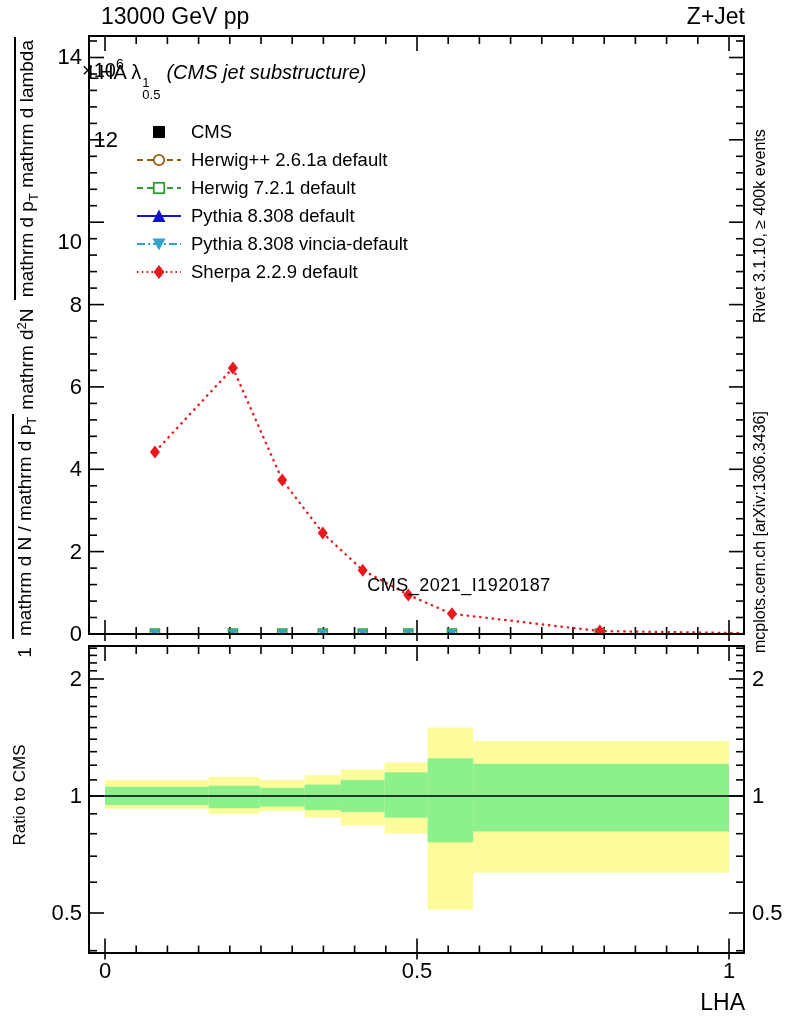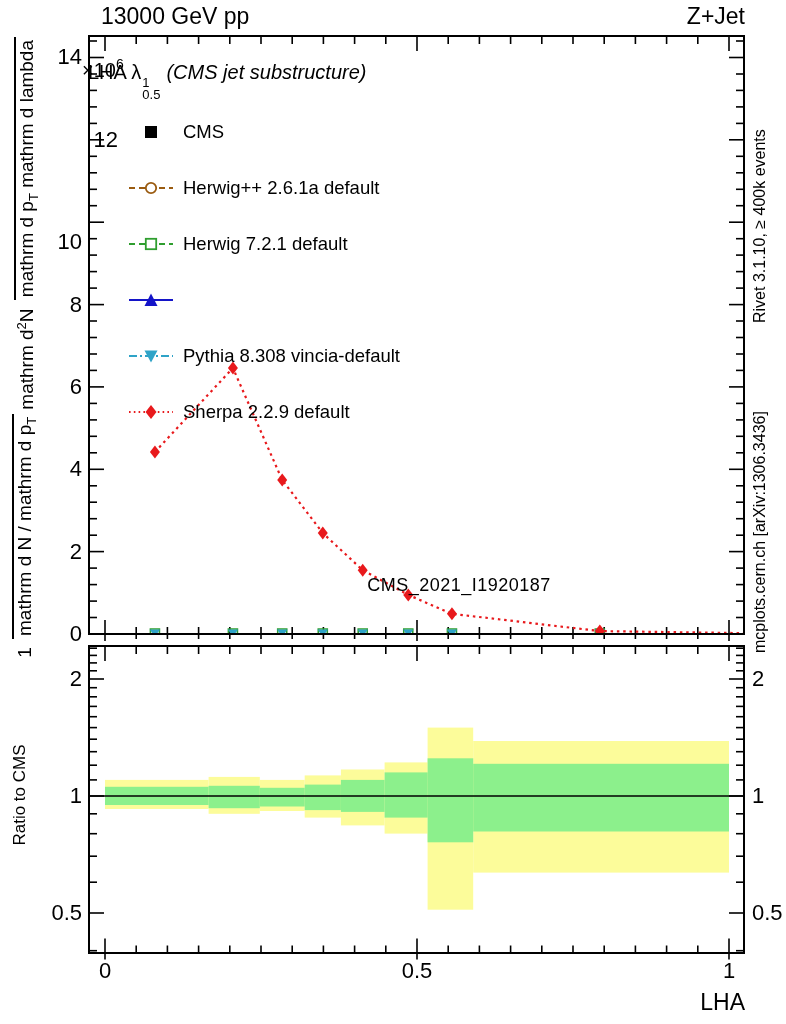--- a/index.html
+++ b/index.html
@@ -303,21 +303,21 @@
     </svg>
 </div>
 
 <div class="abs plot-title" style="left:88px;top:60px;width:657px;">
   <span>LHA </span><span>λ</span><span class="supsub">
       <span>1</span>
       <span>0.5</span>
     </span><span class="ttl-suffix">(CMS jet substructure)</span>
 </div>
 
-<div id="legend" class="abs legend" style="left:128px;top:118px;gap:28px;">
+<div id="legend" class="abs legend" style="left:136px;top:118px;">
     <div class="legend-row">
       <svg width="46" height="18" viewBox="0 0 46 18">
         <rect x="17" y="3" width="12" height="12" fill="#000000"></rect>
       </svg>
       <span class="legend-label">CMS</span>
     </div>
     <div class="legend-row">
       <svg width="46" height="18" viewBox="0 0 46 18">
         <line x1="1" y1="9" x2="45" y2="9" stroke="#9a5b10" stroke-width="2" stroke-dasharray="6,4"></line>
         <circle cx="23" cy="9" r="5.2" fill="#fff" stroke="#9a5b10" stroke-width="1.8"></circle>
@@ -329,20 +329,21 @@
         <line x1="1" y1="9" x2="45" y2="9" stroke="#2f9e2f" stroke-width="2" stroke-dasharray="6,4"></line>
         <rect x="17.8" y="3.8" width="10.4" height="10.4" fill="#fff" stroke="#2f9e2f" stroke-width="1.8"></rect>
       </svg>
       <span class="legend-label">Herwig 7.2.1 default</span>
     </div>
     <div class="legend-row">
       <svg width="46" height="18" viewBox="0 0 46 18">
         <line x1="1" y1="9" x2="45" y2="9" stroke="#1414c8" stroke-width="2"></line>
         <path d="M23,2.5 L29.5,15 L16.5,15 Z" fill="#1414c8"></path>
       </svg>
+      <span class="legend-label">Pythia 8.308 default</span>
     </div>
     <div class="legend-row">
       <svg width="46" height="18" viewBox="0 0 46 18">
         <line x1="1" y1="9" x2="45" y2="9" stroke="#2fa3c7" stroke-width="2" stroke-dasharray="8,3,2,3"></line>
         <path d="M16.5,3.5 L29.5,3.5 L23,15.5 Z" fill="#2fa3c7"></path>
       </svg>
       <span class="legend-label">Pythia 8.308 vincia-default</span>
     </div>
     <div class="legend-row">
       <svg width="46" height="18" viewBox="0 0 46 18">

